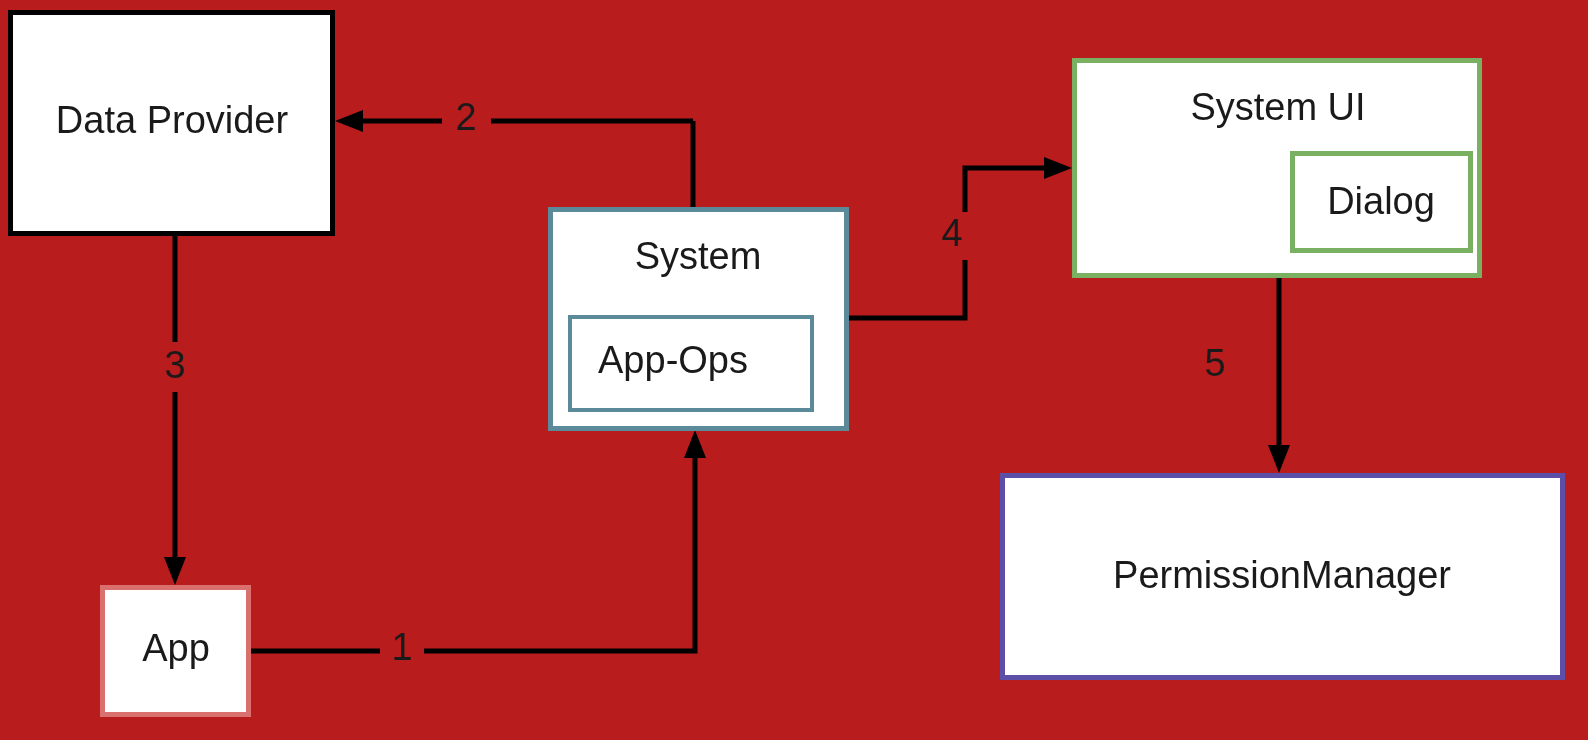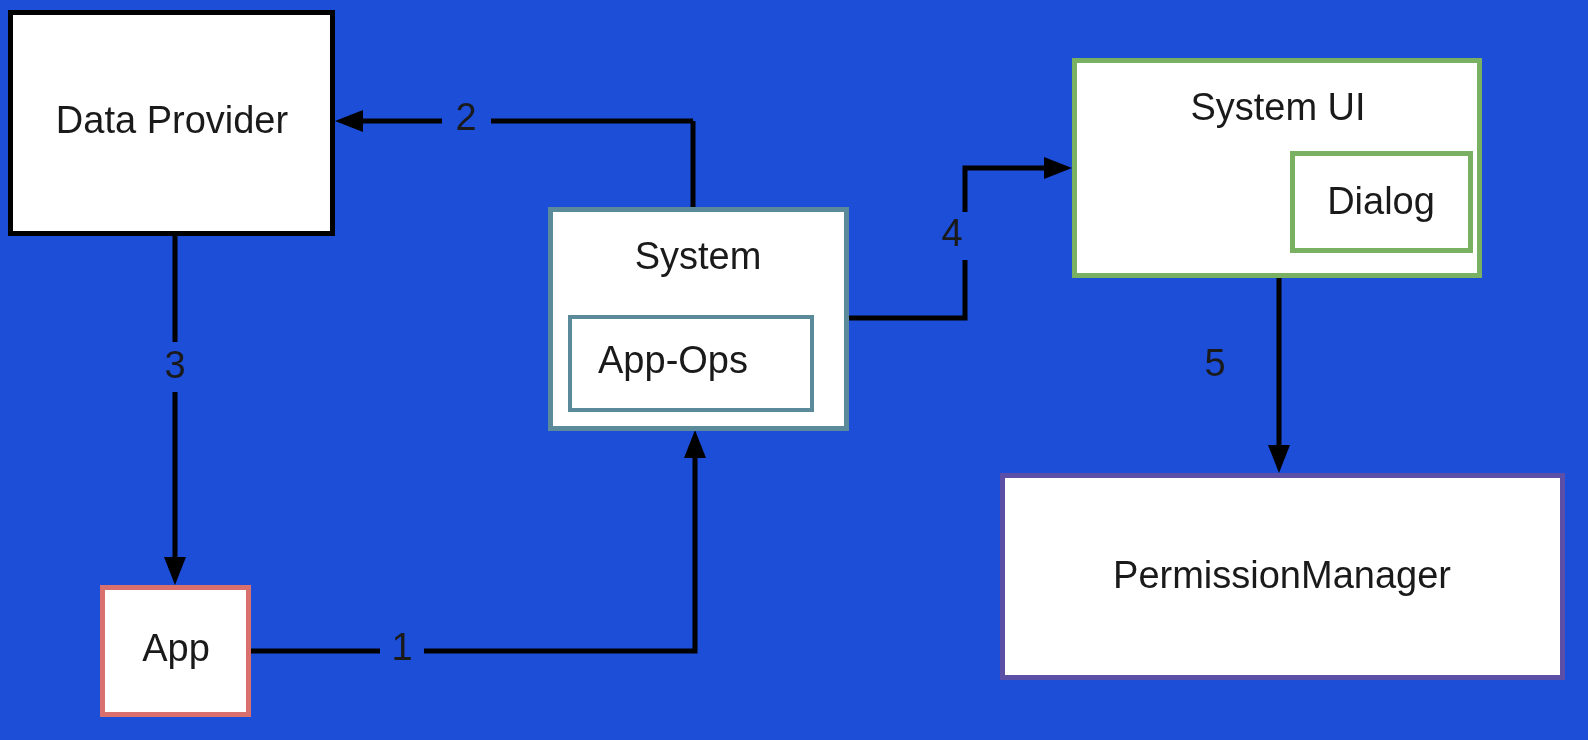--- a/index.html
+++ b/index.html
@@ -10,21 +10,21 @@
   body {
     width: 1588px;
     height: 740px;
     overflow: hidden;
     font-family: "Liberation Sans", sans-serif;
   }
   #diagram-root {
     position: relative;
     width: 1588px;
     height: 740px;
-    background: #1d4ed8;
+    background: #b91c1c;
   }
   svg.diagram-canvas {
     position: absolute;
     left: 0;
     top: 0;
     width: 1588px;
     height: 740px;
     display: block;
   }
   .node-box {

